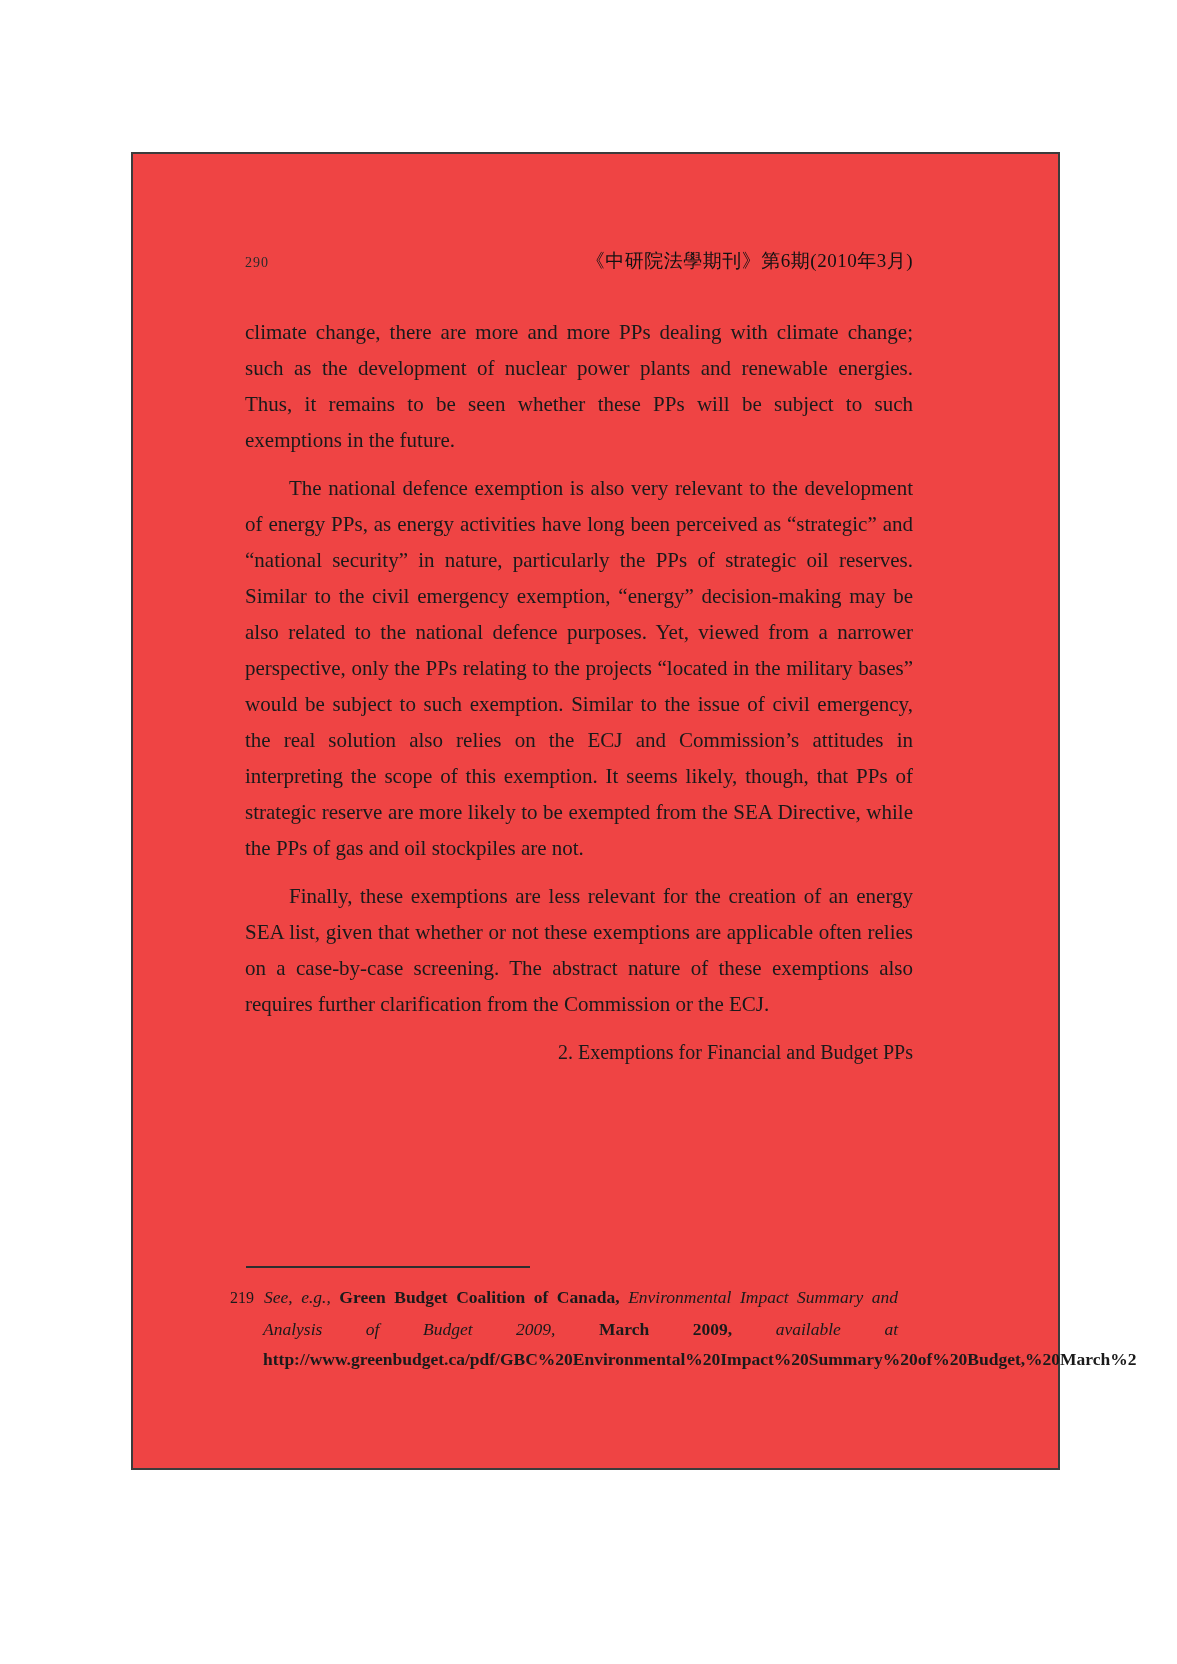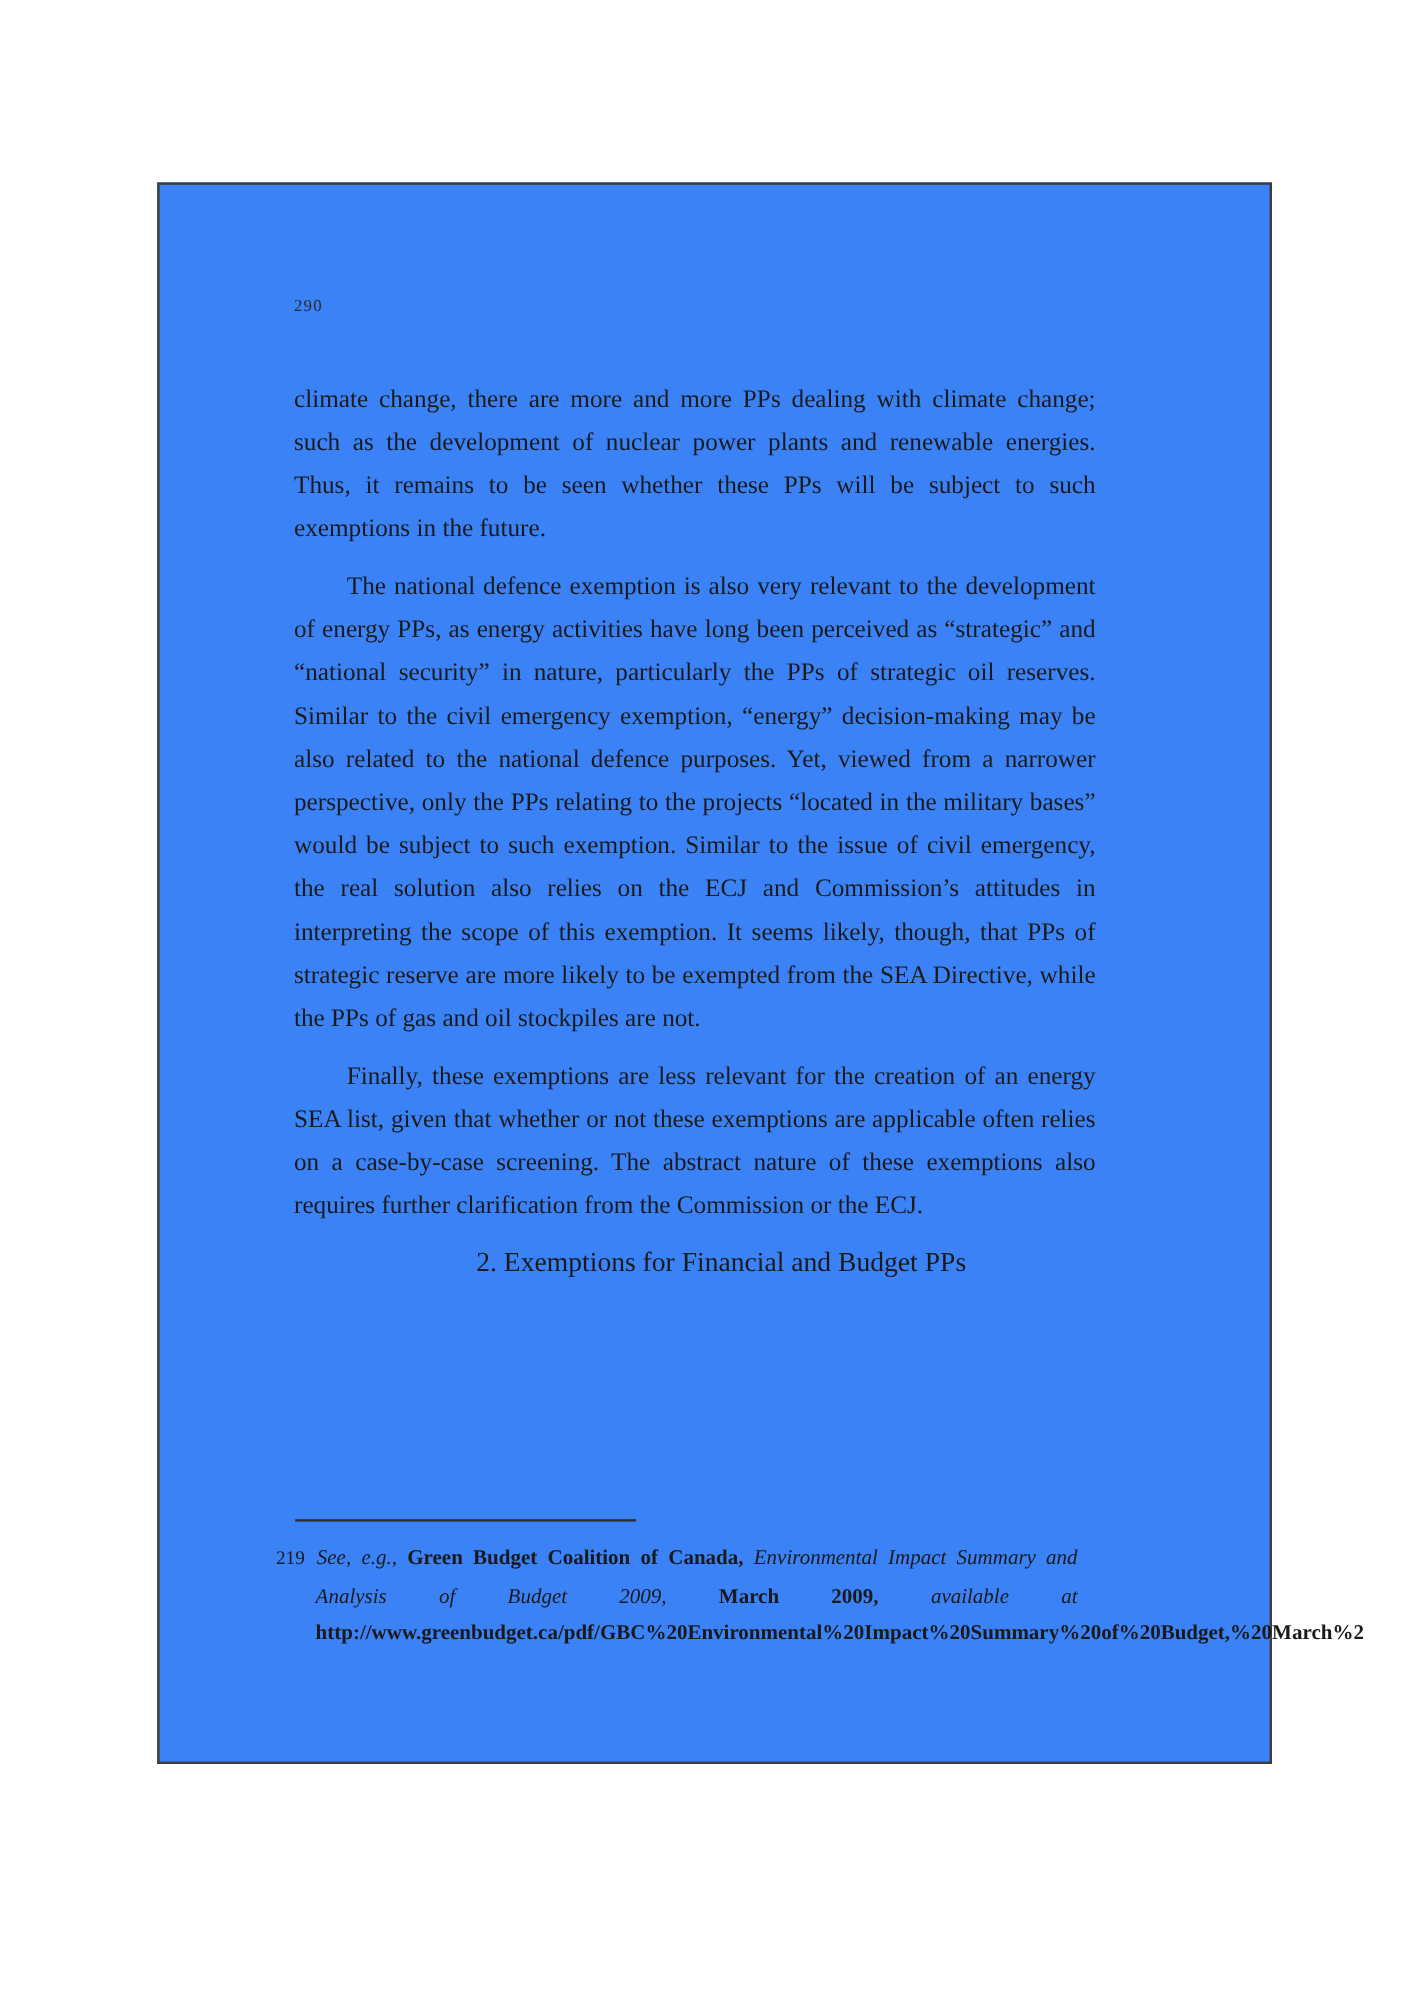--- a/index.html
+++ b/index.html
@@ -12,21 +12,21 @@
     font-family: "Liberation Serif", "DejaVu Serif", serif;
     color: #1a1a1a;
   }
   .sheet {
     position: absolute;
     left: 131px;
     top: 152px;
     width: 929px;
     height: 1318px;
     border: 2px solid #3c3c3c;
-    background: #3b82f6;
+    background: #ef4444;
     box-sizing: border-box;
   }
   .page-header {
     position: absolute;
     left: 112px;
     top: 94px;
     width: 668px;
     display: flex;
     justify-content: space-between;
     align-items: baseline;
@@ -54,24 +54,24 @@
     margin: 0;
   }
   .article-body p + p,
   .article-body .section-heading {
     margin-top: 12px;
   }
   .indent {
     text-indent: 44px;
   }
   .section-heading {
-    font-size: 23px;
+    font-size: 20px;
     font-weight: normal;
     text-indent: 44px;
-    text-align: center;
+    text-align: right;
     margin: 12px 0 0 0;
   }
   .fn-ref {
     font-size: 13px;
     vertical-align: 9px;
     line-height: 0;
   }
   .footnote-area {
     position: absolute;
     left: 97px;
@@ -99,20 +99,21 @@
   .seg-italic { font-style: italic; }
   .seg-bold { font-weight: bold; }
 </style>
 </head>
 <body>
 
 <div class="sheet">
 
   <div class="page-header">
     <span class="page-number">290</span>
+    <span class="journal-title">《中研院法學期刊》第6期(2010年3月)</span>
   </div>
 
   <div class="article-body">
     <p>climate change, there are more and more PPs dealing with climate change; such as the development of nuclear power plants and renewable energies. Thus, it remains to be seen whether these PPs will be subject to such exemptions in the future.</p>
     <p class="indent">The national defence exemption is also very relevant to the development of energy PPs, as energy activities have long been perceived as “strategic” and “national security” in nature, particularly the PPs of strategic oil reserves. Similar to the civil emergency exemption, “energy” decision-making may be also related to the national defence purposes. Yet, viewed from a narrower perspective, only the PPs relating to the projects “located in the military bases” would be subject to such exemption. Similar to the issue of civil emergency, the real solution also relies on the ECJ and Commission’s attitudes in interpreting the scope of this exemption. It seems likely, though, that PPs of strategic reserve are more likely to be exempted from the SEA Directive, while the PPs of gas and oil stockpiles are not.</p>
     <p class="indent">Finally, these exemptions are less relevant for the creation of an energy SEA list, given that whether or not these exemptions are applicable often relies on a case-by-case screening. The abstract nature of these exemptions also requires further clarification from the Commission or the ECJ.</p>
     <p class="section-heading">2. Exemptions for Financial and Budget PPs</p>
   </div>
 
   <div class="footnote-area">

